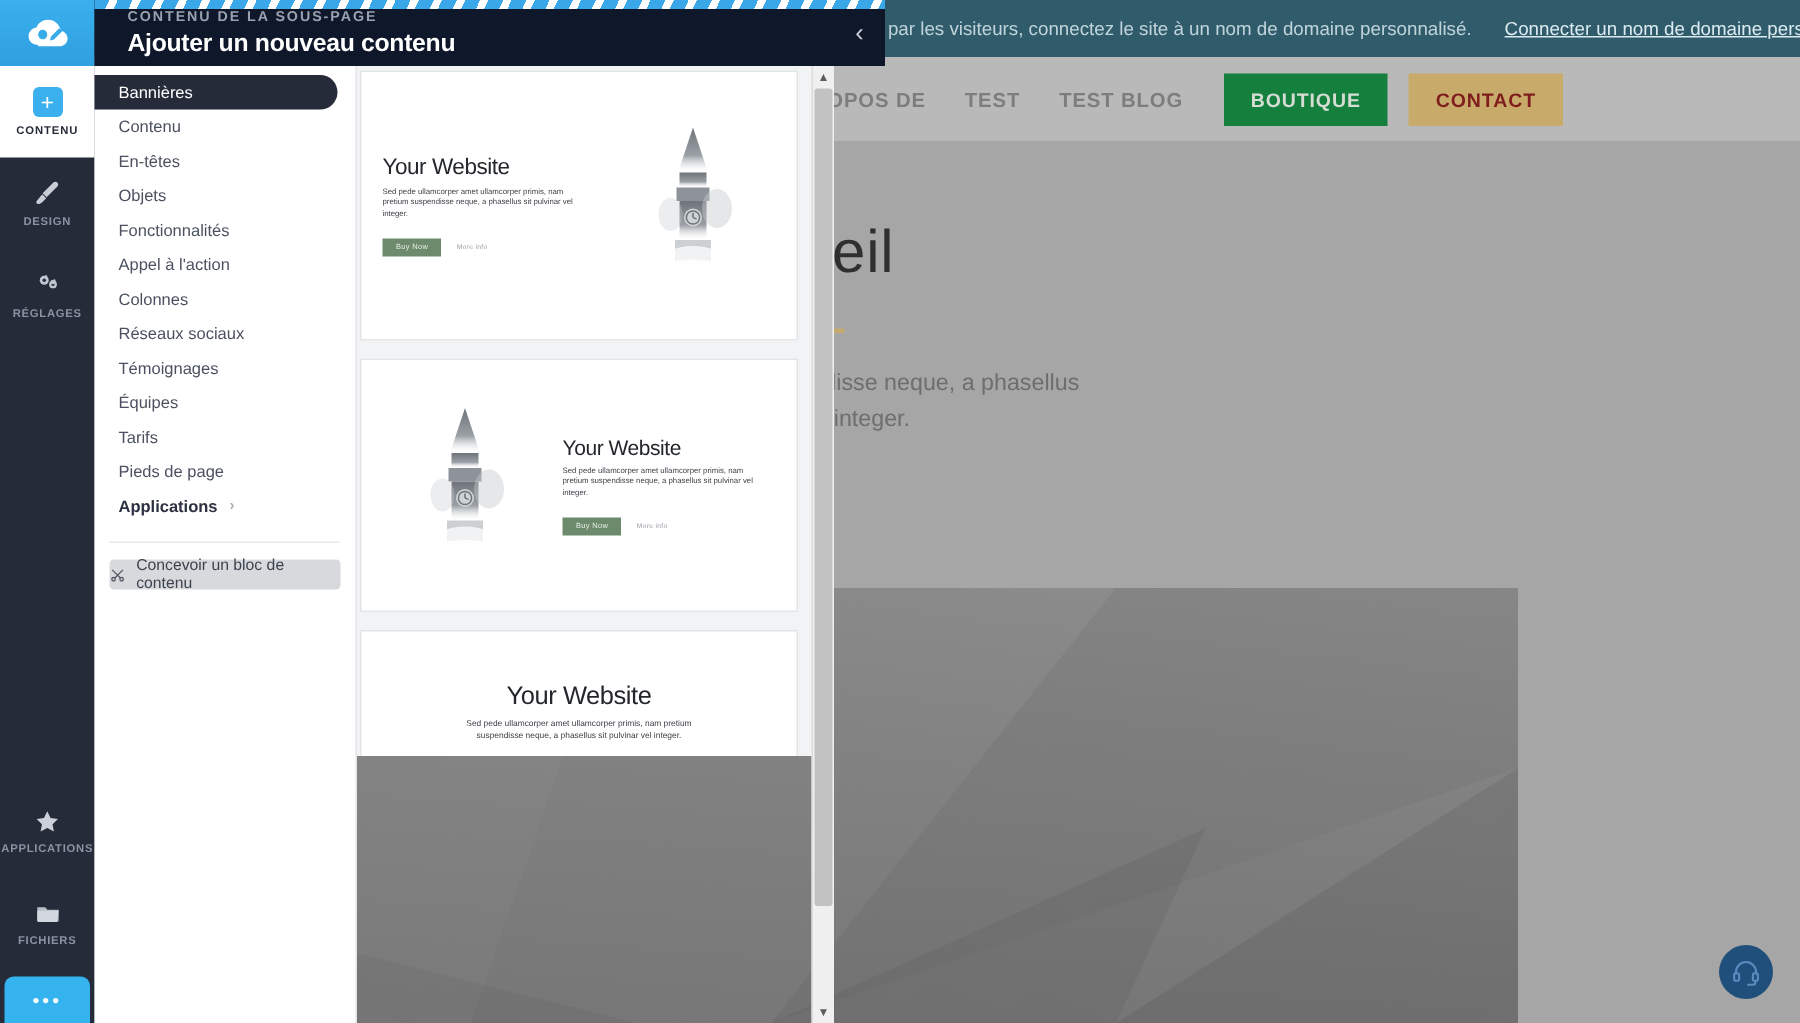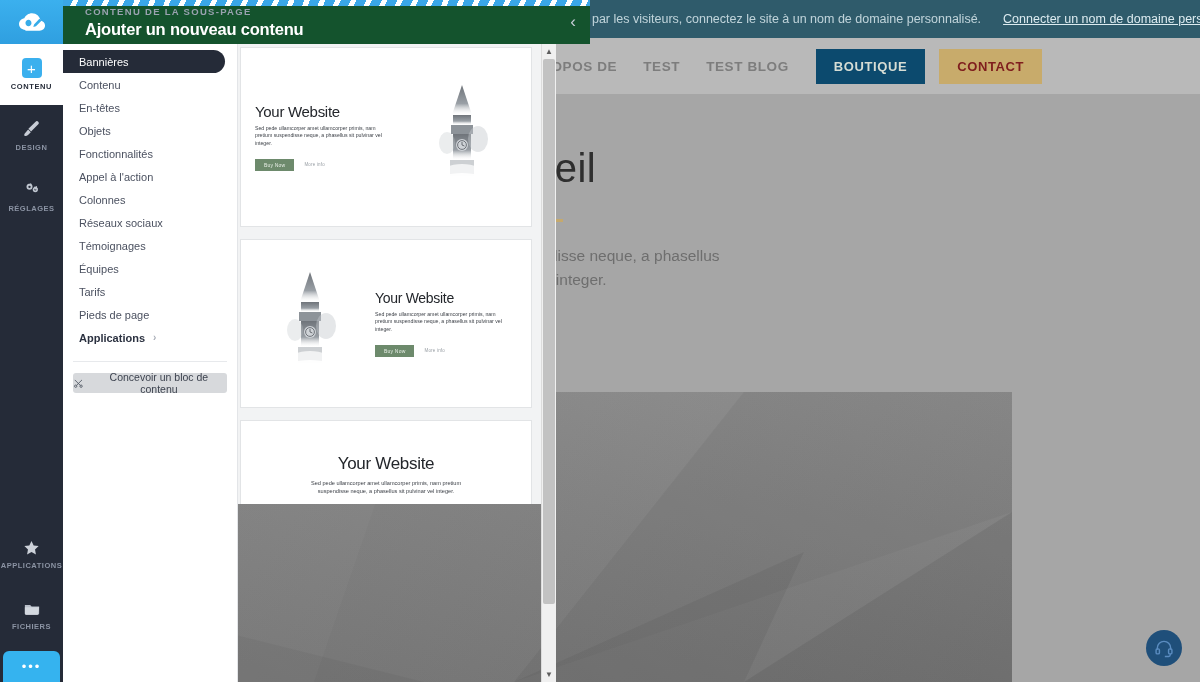--- a/index.html
+++ b/index.html
@@ -47,21 +47,21 @@
     padding: 0 13px;
     text-transform: uppercase;
     font-weight: 600;
   }
   #site-nav .nav-link.active { color: #2e2e2e; }
   #site-nav .nav-btn {
     font-size: 13px; letter-spacing: .6px; font-weight: 700;
     padding: 10px 18px; margin-left: 14px;
     text-transform: uppercase;
   }
-  #site-nav .nav-btn.shop { background: #0c4a6e; color: #d6ddd5; }
+  #site-nav .nav-btn.shop { background: #15803d; color: #d6ddd5; }
   #site-nav .nav-btn.contact { background: #c8ab6b; color: #7f1d1d; }
 
   #site-hero {
     position: absolute; top: 108px; left: 0; right: 0;
     text-align: center;
     color: #3a3a3a;
   }
   #site-hero .hero-title {
     font-size: 40px; font-weight: 400; letter-spacing: .5px;
     color: #2f2f2f;
@@ -102,21 +102,21 @@
     position: absolute; top: 0; left: 63px; width: 527px; height: 6px;
     background: repeating-linear-gradient(115deg,
       #3aa7e8 0px, #3aa7e8 9px,
       #ffffff 9px, #ffffff 14px);
     z-index: 14;
   }
 
   
   #panel-header {
     position: absolute; top: 0; left: 63px; width: 527px; height: 44px;
-    background: #14532d;
+    background: #0f172a;
     padding: 6px 11px 0 22px;
     z-index: 13;
   }
   #panel-header .eyebrow {
     font-size: 9.5px; letter-spacing: 1.3px; color: #9aa2b0;
     text-transform: uppercase; font-weight: 600;
   }
   #panel-header .title {
     font-size: 16.5px; color: #ffffff; font-weight: 700;
     margin-top: 3px; letter-spacing: -.2px;
@@ -186,21 +186,21 @@
   }
   #cat-col .cat-item.apps { font-weight: 700; color: #2b3140; }
   #cat-col .cat-item .chev { margin-left: 8px; color: #a9aeb8; font-size: 10px; }
   #cat-col .cat-sep {
     margin: 12px 10px 0 10px; border-top: 1px solid #e7e9ec;
   }
   #design-block-btn {
     margin: 11px 10px 0 10px;
     height: 20px; background: #d7d9dc; border-radius: 3px;
     display: flex; align-items: center; justify-content: center; gap: 7px;
-    font-size: 10.5px; color: #3d434f; text-align: center;
+    font-size: 10.5px; color: #3d434f;
   }
 
   
   #thumb-col {
     position: absolute; top: 44px; left: 238px; width: 318px; height: 460px;
     background: #f2f3f4; z-index: 13;
     overflow: hidden;
   }
   #thumb-col .thumb-scroll { position: absolute; inset: 0 10px 0 0; padding: 0 0 0 0; }
   .thumb {

